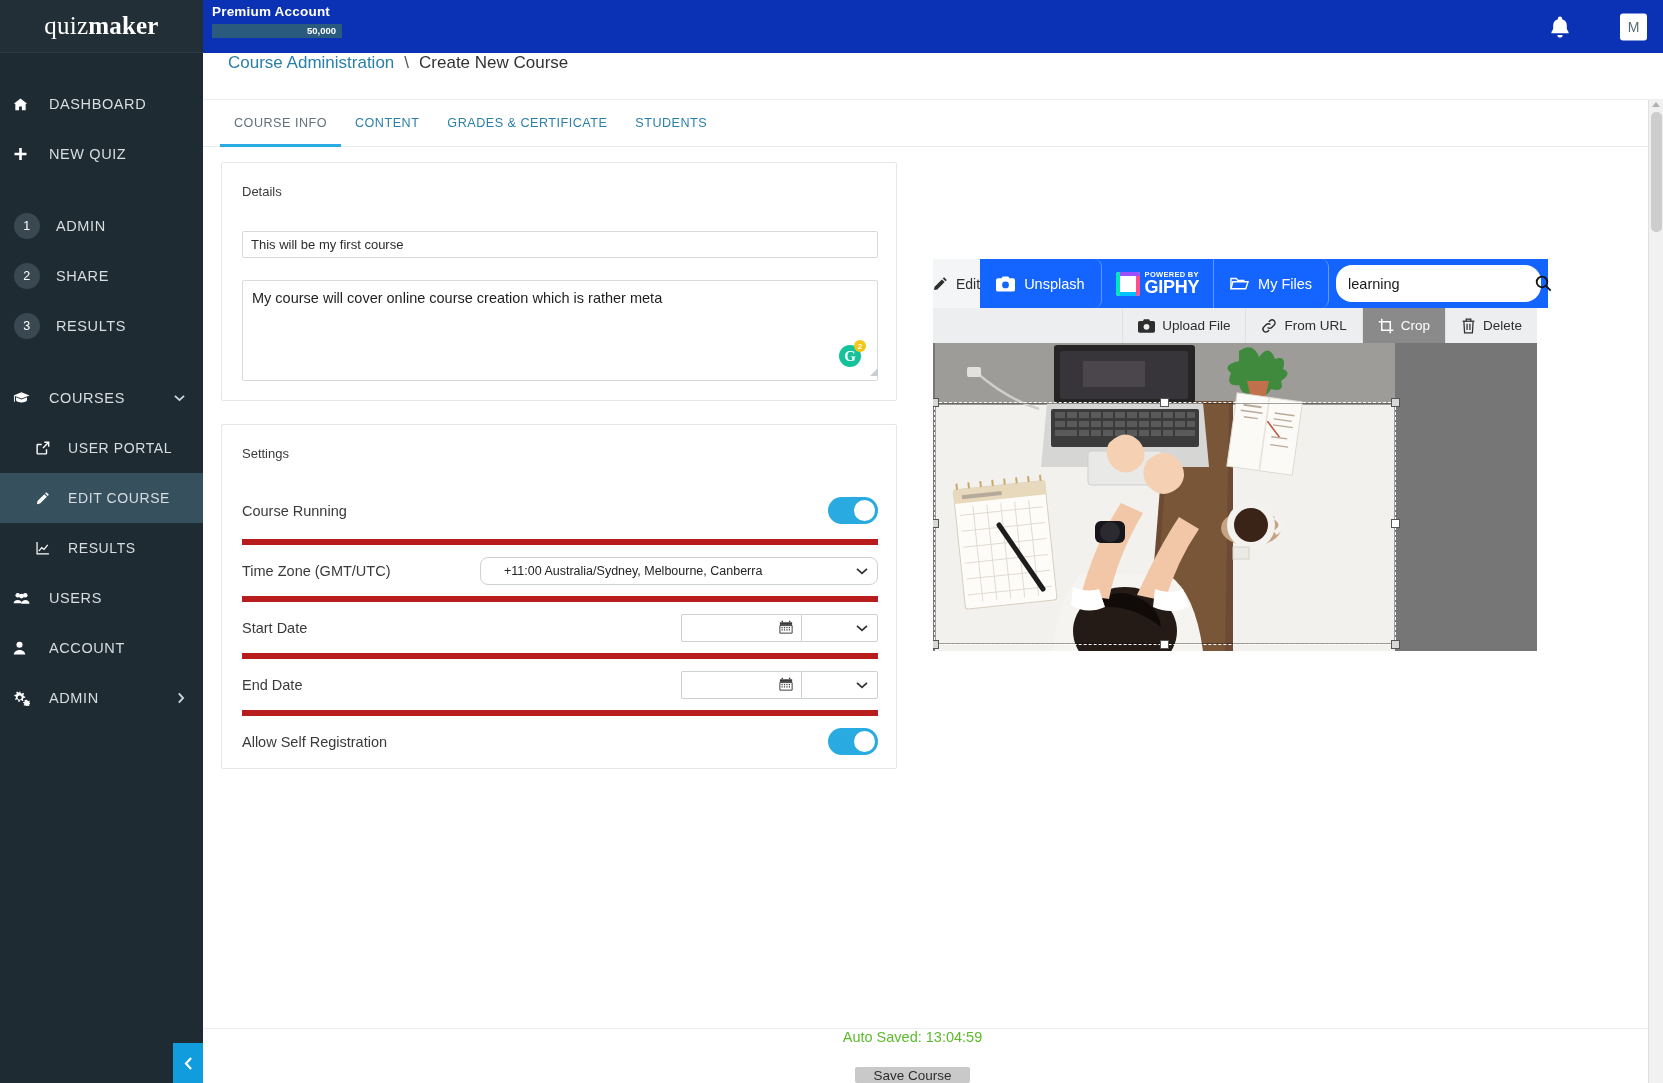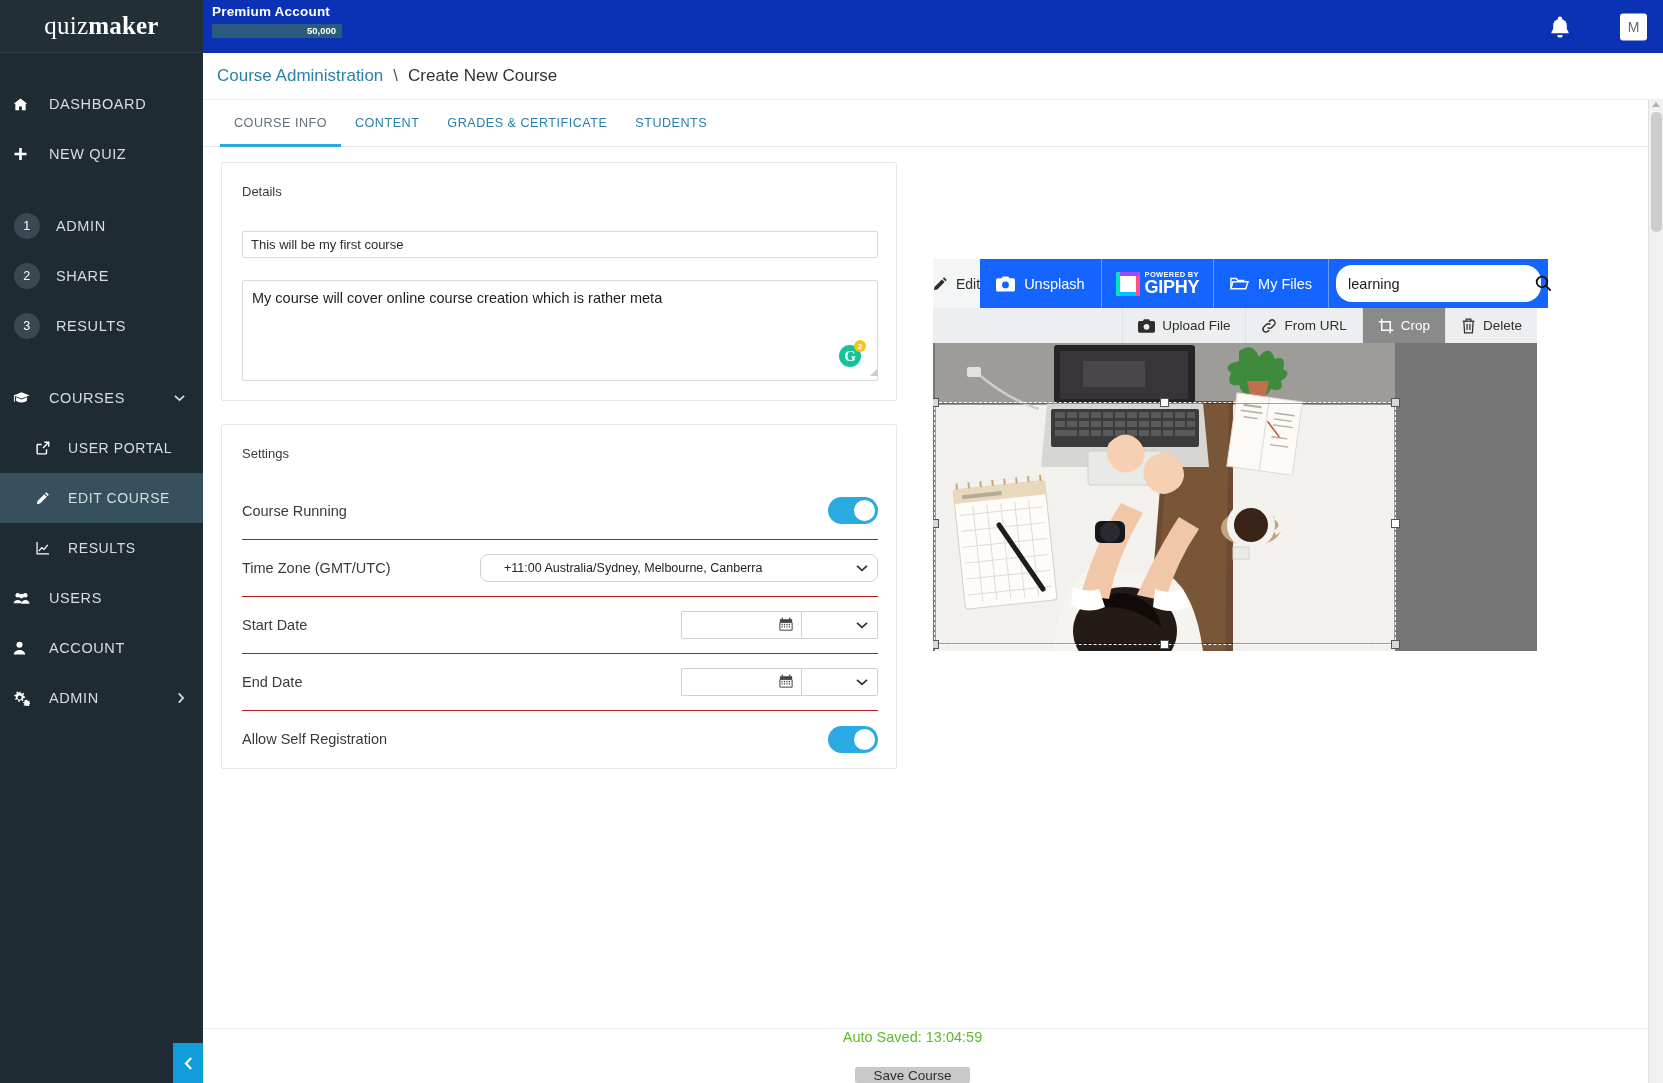--- a/index.html
+++ b/index.html
@@ -89,21 +89,21 @@
     display: flex; align-items: center; justify-content: center;
     cursor: pointer;
   }
 
   
   .content {
     position: absolute; left: 203px; top: 53px;
     width: 1460px; height: 1030px; background: #fff;
   }
   .breadcrumb {
-    height: 46px; padding-left: 14px; display: flex; align-items: center;
+    height: 46px; padding-left: 25px; display: flex; 
     font-size: 17px; color: #3b3b3b;
   }
   .breadcrumb .crumb-link { color: #2a7fa8; cursor: pointer; }
   .breadcrumb .sep { margin: 0 10px; color: #555; }
   .breadcrumb .crumb-cur { color: #333; }
 
   .tabsrow {
     height: 48px; border-top: 1px solid #eceff1; border-bottom: 1px solid #e6eaec;
     display: flex; align-items: stretch; padding-left: 17px;
   }
@@ -162,21 +162,21 @@
   }
   .tarez {
     position: absolute; left: 648px; top: 205px;
     width: 0; height: 0;
     border-left: 8px solid transparent; border-bottom: 8px solid #c8cdd1;
   }
 
   
   .srow {
     position: absolute; left: 20px; width: 636px; height: 57px;
-    display: flex; align-items: center; border-top: 1px solid #b91c1c;
+    display: flex; align-items: center; border-top: 6px solid #b91c1c;
   }
   .srow.first { border-top: none; }
   .srow .slabel { font-size: 14.5px; color: #3a3a3a; }
   .srow .sctl { margin-left: auto; display: flex; align-items: center; }
 
   .toggle {
     width: 50px; height: 27px; border-radius: 14px; background: #29abe2;
     position: relative; cursor: pointer;
   }
   .toggle::after {
@@ -215,20 +215,21 @@
     display: flex; align-items: center; justify-content: center; gap: 8px;
     font-size: 14px; color: #2e2e2e; cursor: pointer;
   }
   .ie-blue {
     flex: 1; background: #1464ff; display: flex; align-items: stretch;
   }
   .ie-btn {
     display: flex; align-items: center; gap: 9px;
     padding: 16px 16px; color: #fff; font-size: 14.5px; cursor: pointer;
     border-right: 1px solid rgba(255,255,255,.35);
+    border-radius: 8px;
   }
   .ie-btn:last-child { border-right: none; }
   .giphy-box {
     display: flex; align-items: center; gap: 5px; padding: 0 14px;
     border-right: 1px solid rgba(255,255,255,.35); cursor: pointer;
   }
   .giphy-sq {
     width: 24px; height: 24px; border-radius: 3px; background: #fff;
     position: relative; overflow: hidden;
   }

